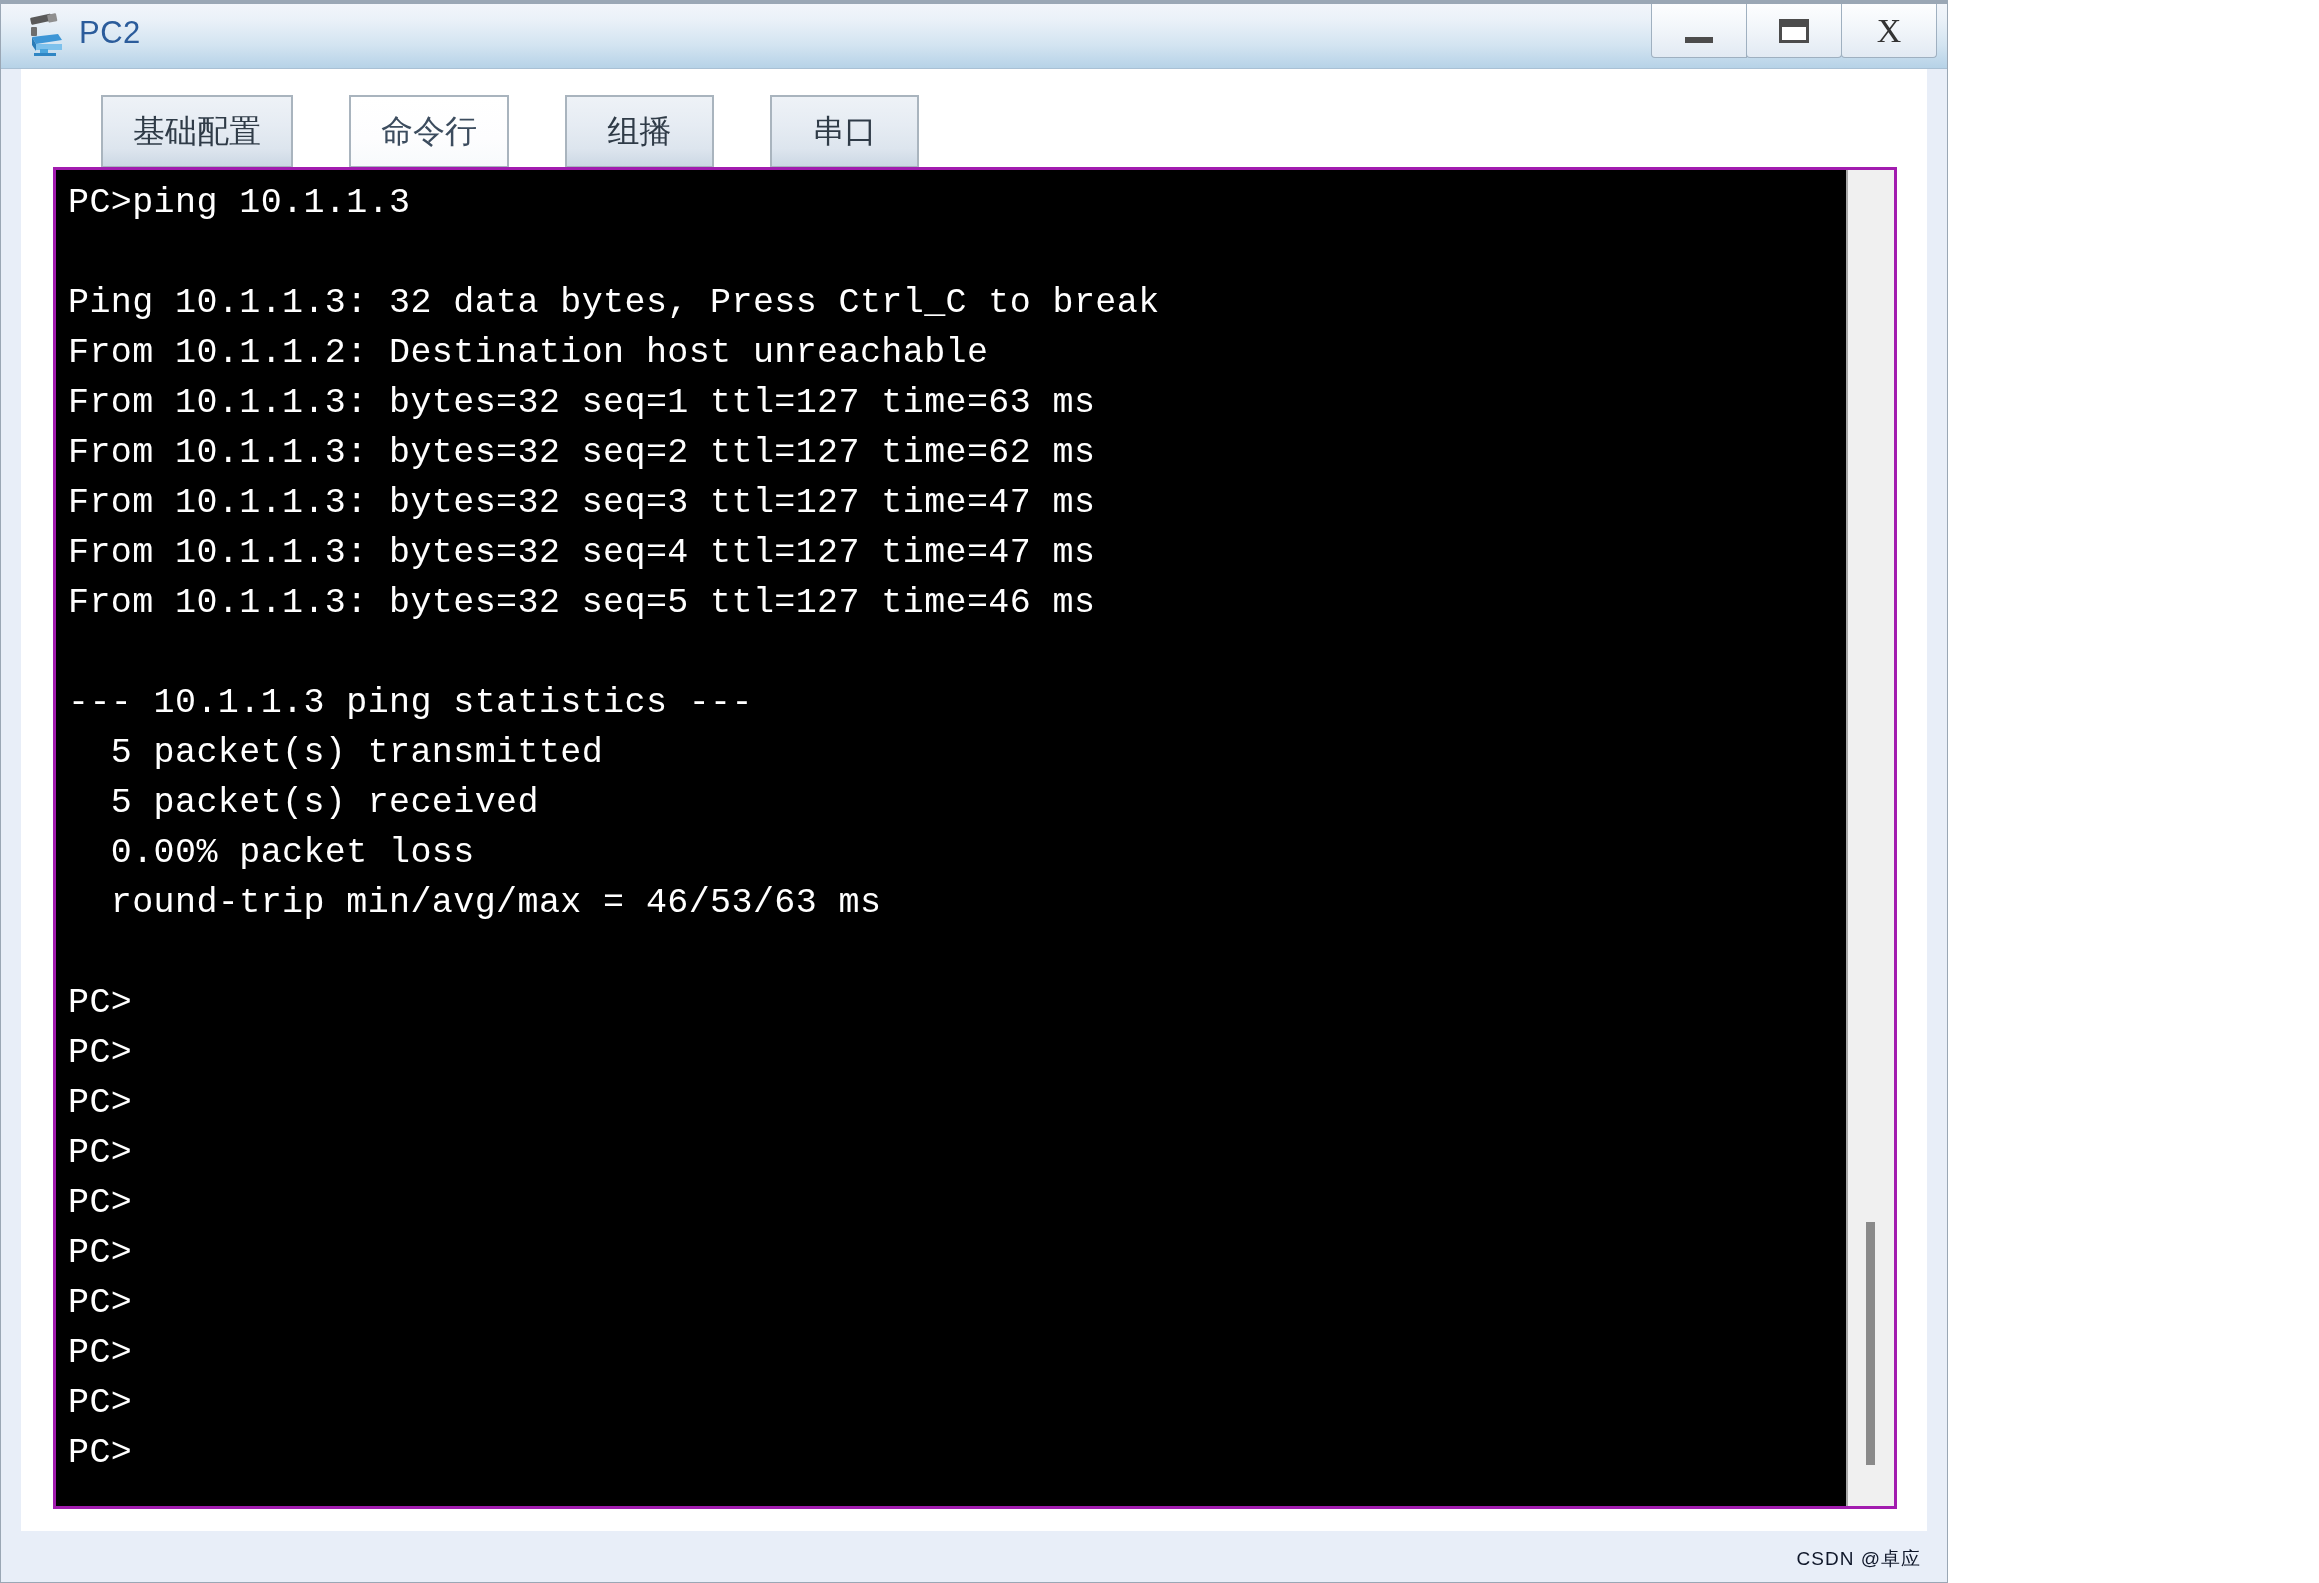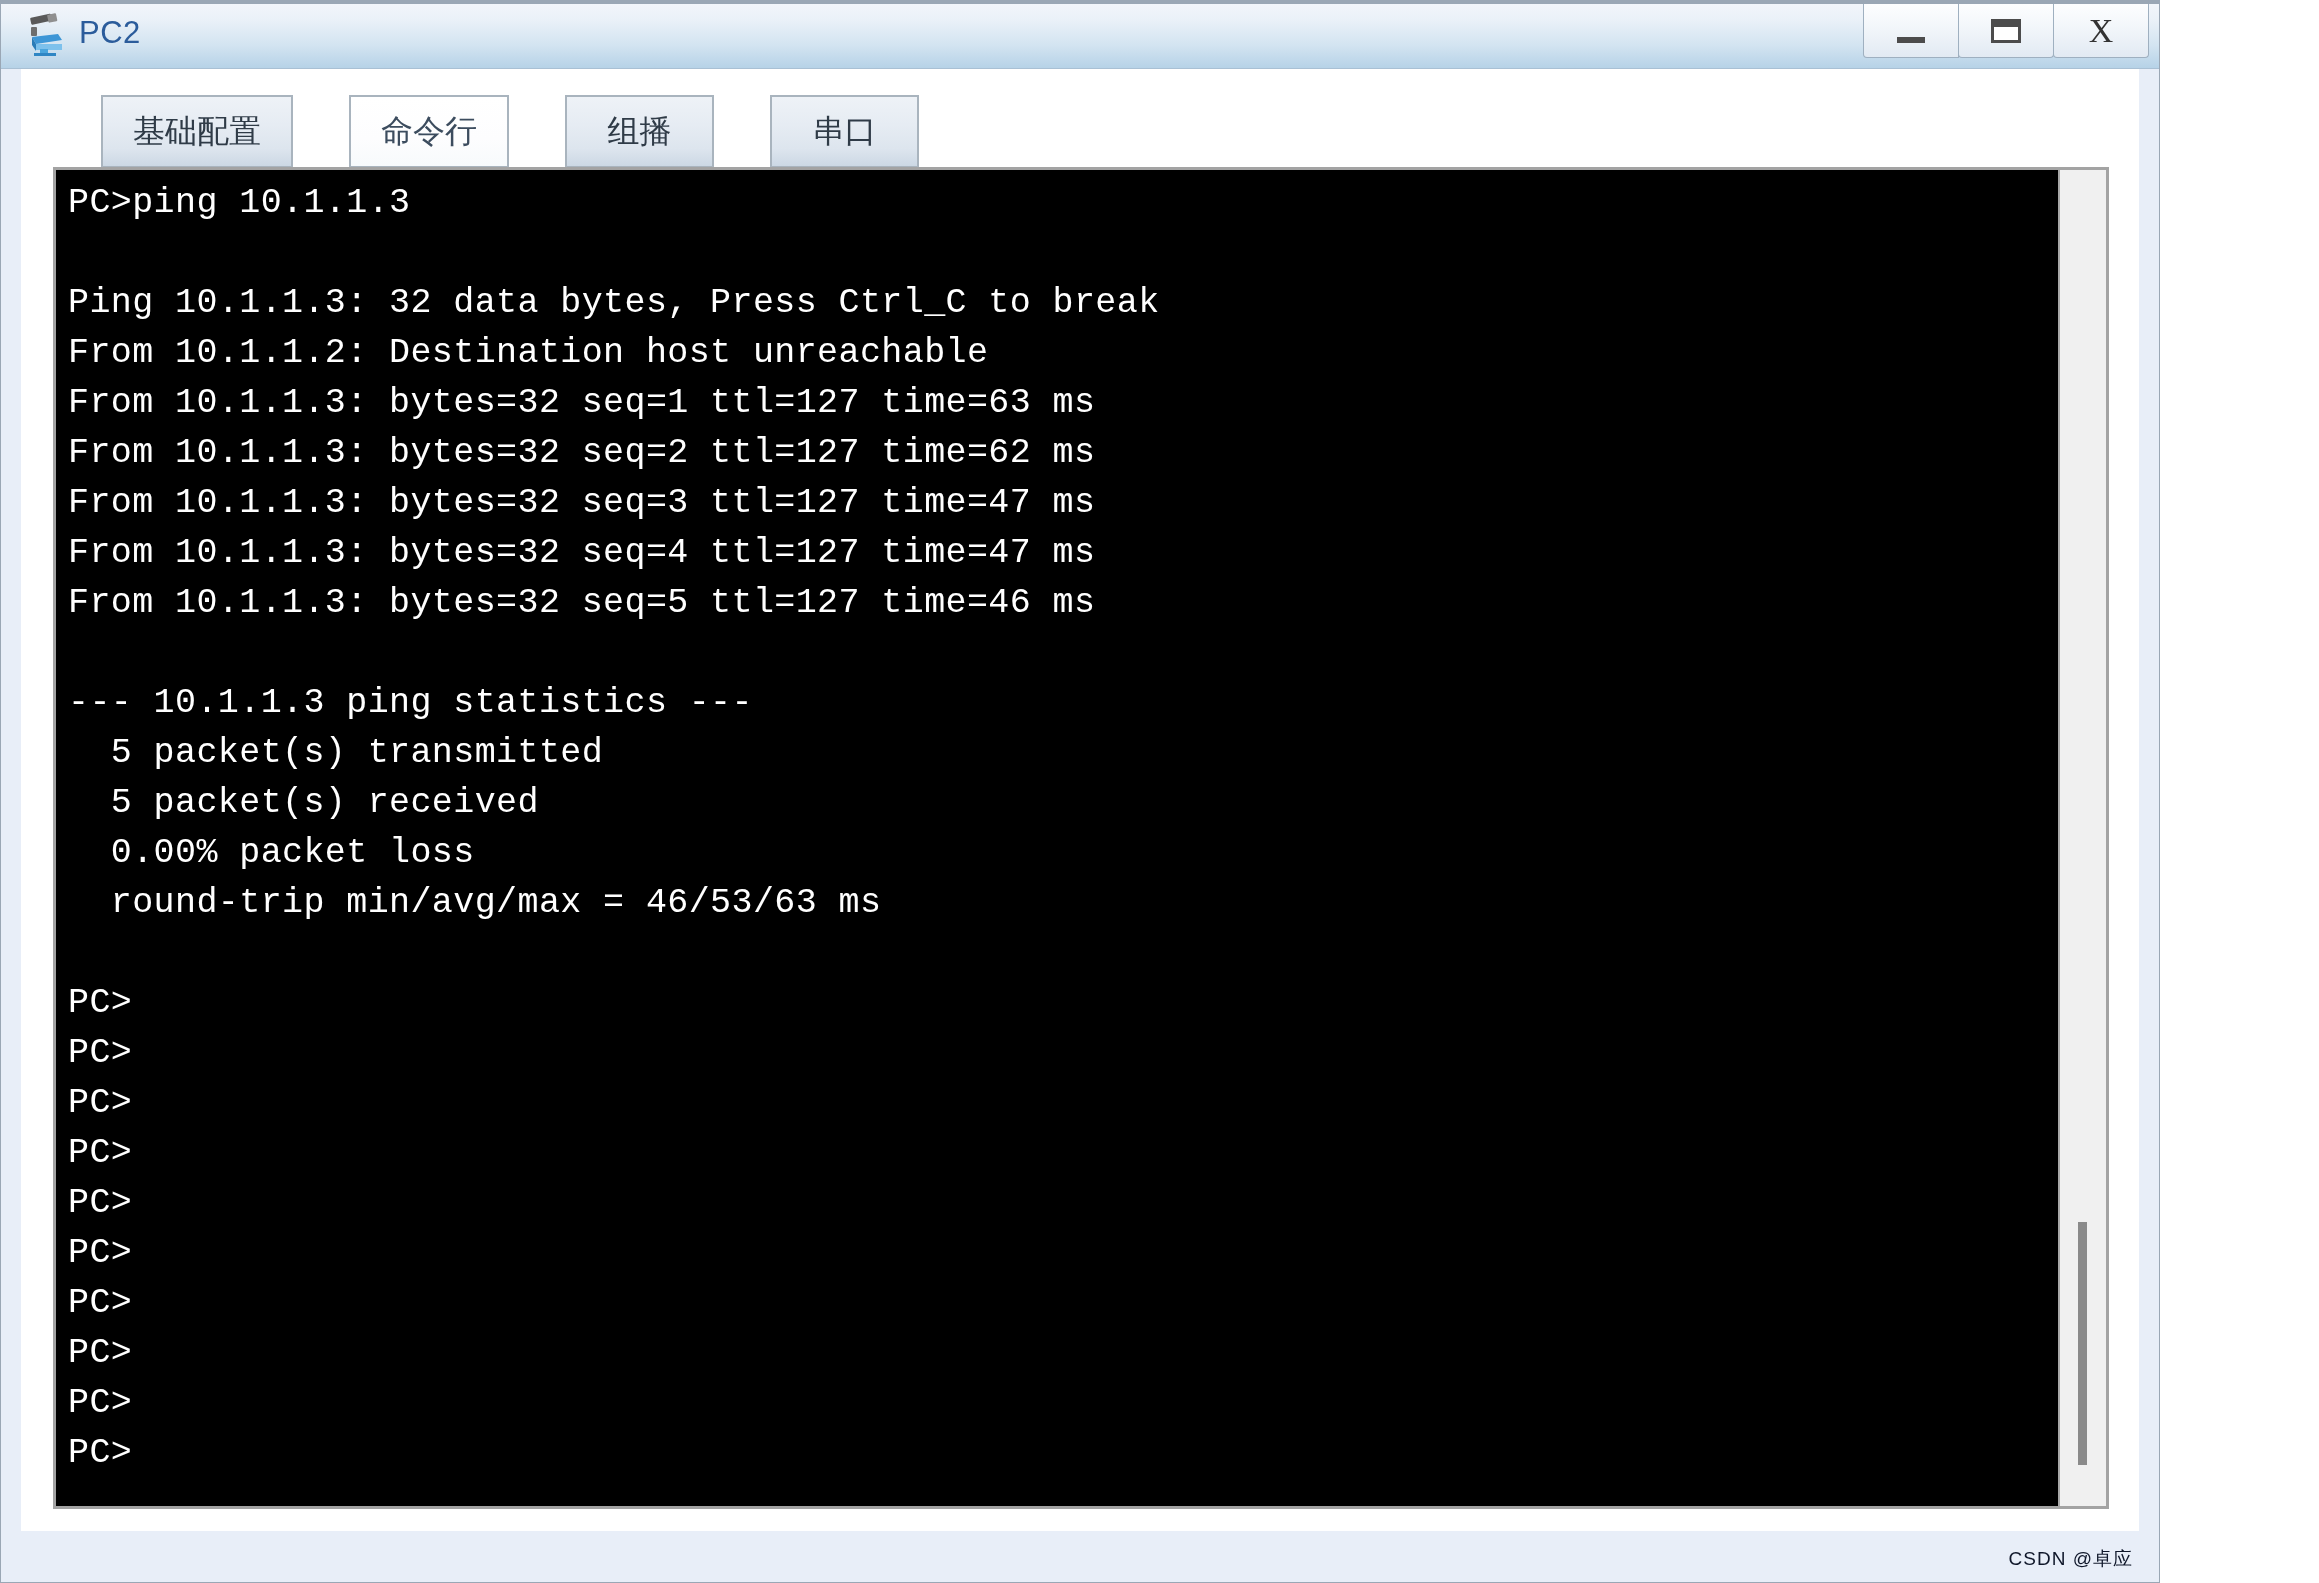--- a/index.html
+++ b/index.html
@@ -11,21 +11,21 @@
     width: 2320px;
     height: 1583px;
     overflow: hidden;
     font-family: "Liberation Sans", sans-serif;
   }
 
   
   .window {
     position: absolute;
     left: 0; top: 0;
-    width: 2160px;
+    width: 1948px;
     height: 1583px;
     box-sizing: border-box;
     background: #e8eef8;
     border: 1px solid #9aa7b5;
     display: flex;
     flex-direction: column;
   }
 
   
   .titlebar {
@@ -159,21 +159,21 @@
     font-size: 27px;
   }
 
   
   .terminal-wrap {
     position: absolute;
     left: 32px;
     top: 98px;
     right: 30px;
     bottom: 22px;
-    border: 3px solid #a3a3a3;
+    border: 3px solid #a21caf;
     background: #000000;
     box-sizing: border-box;
     display: flex;
   }
   .terminal {
     flex: 1 1 auto;
     background: #000000;
     color: #ffffff;
     font-family: "Liberation Mono", "DejaVu Sans Mono", monospace;
     font-size: 35px;

